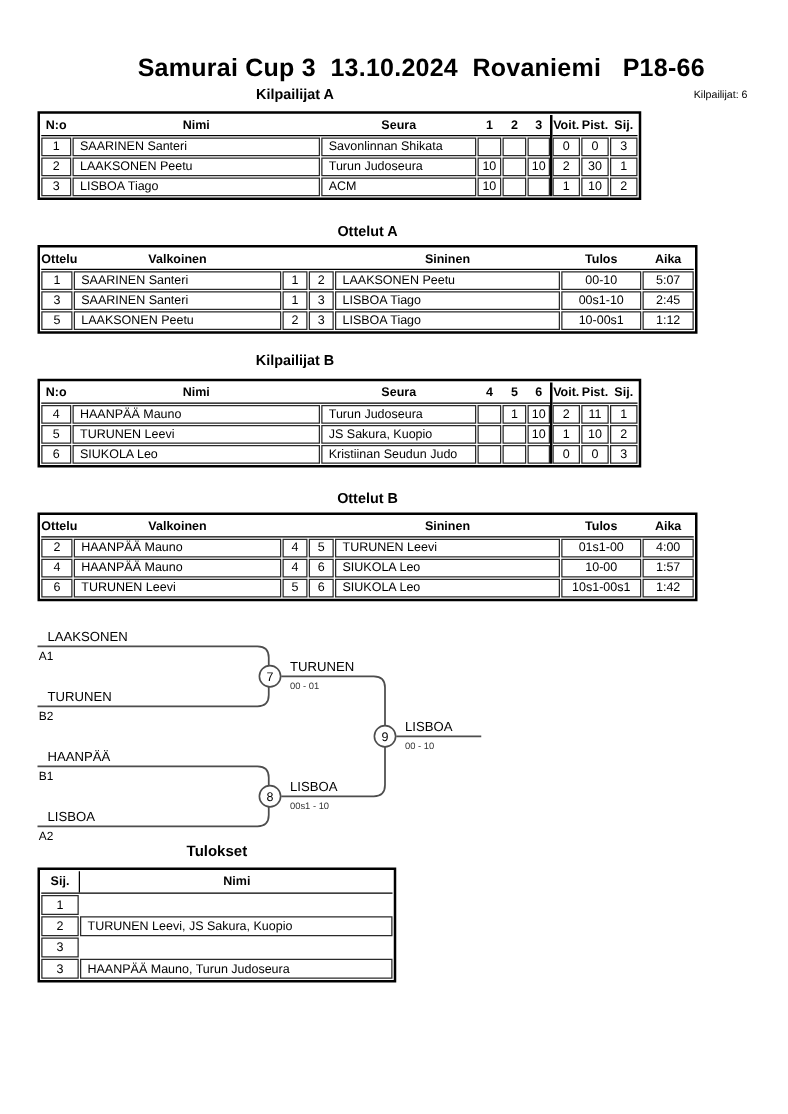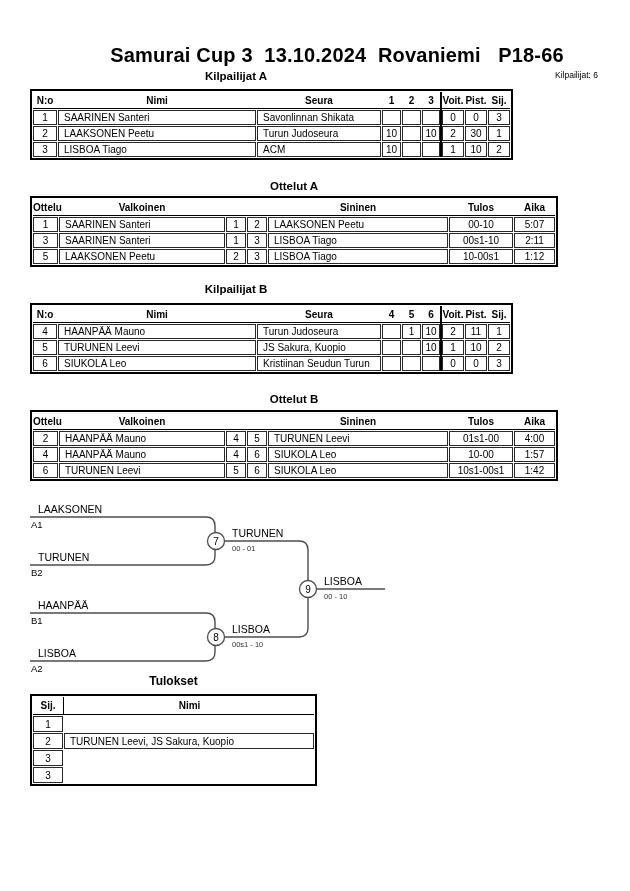--- a/index.html
+++ b/index.html
@@ -130,21 +130,21 @@
     <div class="c" style="width:64px;">00-10</div>
     <div class="c" style="flex:1;">5:07</div>
   </div>
   <div class="row">
     <div class="c" style="width:25px;">3</div>
     <div class="c left" style="width:166px;">SAARINEN Santeri</div>
     <div class="c" style="width:20px;">1</div>
     <div class="c" style="width:20px;">3</div>
     <div class="c left" style="width:180px;">LISBOA Tiago</div>
     <div class="c" style="width:64px;">00s1-10</div>
-    <div class="c" style="flex:1;">2:11</div>
+    <div class="c" style="flex:1;">2:45</div>
   </div>
   <div class="row">
     <div class="c" style="width:25px;">5</div>
     <div class="c left" style="width:166px;">LAAKSONEN Peetu</div>
     <div class="c" style="width:20px;">2</div>
     <div class="c" style="width:20px;">3</div>
     <div class="c left" style="width:180px;">LISBOA Tiago</div>
     <div class="c" style="width:64px;">10-00s1</div>
     <div class="c" style="flex:1;">1:12</div>
   </div>
@@ -174,21 +174,21 @@
       <div class="c" style="width:24px;">5</div>
       <div class="c left" style="width:198px;">TURUNEN Leevi</div>
       <div class="c left" style="width:124px;">JS Sakura, Kuopio</div>
       <div class="c" style="width:19px;"></div>
       <div class="c" style="width:19px;"></div>
       <div class="c" style="width:18px;">10</div>
     </div>
     <div class="row">
       <div class="c" style="width:24px;">6</div>
       <div class="c left" style="width:198px;">SIUKOLA Leo</div>
-      <div class="c left" style="width:124px;">Kristiinan Seudun Turun</div>
+      <div class="c left" style="width:124px;">Kristiinan Seudun Judo</div>
       <div class="c" style="width:19px;"></div>
       <div class="c" style="width:19px;"></div>
       <div class="c" style="width:18px;"></div>
     </div>
   </div>
   <div class="vdiv"></div>
   <div class="tsec" style="flex:1;">
     <div class="hrow">
       <div class="hc" style="width:22px;">Voit.</div>
       <div class="hc" style="width:22px;">Pist.</div>
@@ -295,14 +295,15 @@
   </div>
   <div class="row tall">
     <div class="c" style="width:30px;">2</div>
     <div class="c left" style="flex:1;">TURUNEN Leevi, JS Sakura, Kuopio</div>
   </div>
   <div class="row tall">
     <div class="c" style="width:30px;">3</div>
   </div>
   <div class="row tall">
     <div class="c" style="width:30px;">3</div>
+    <div class="c left" style="flex:1;">HAANPÄÄ Mauno, Turun Judoseura</div>
   </div>
 </div>
 
 </body></html>

